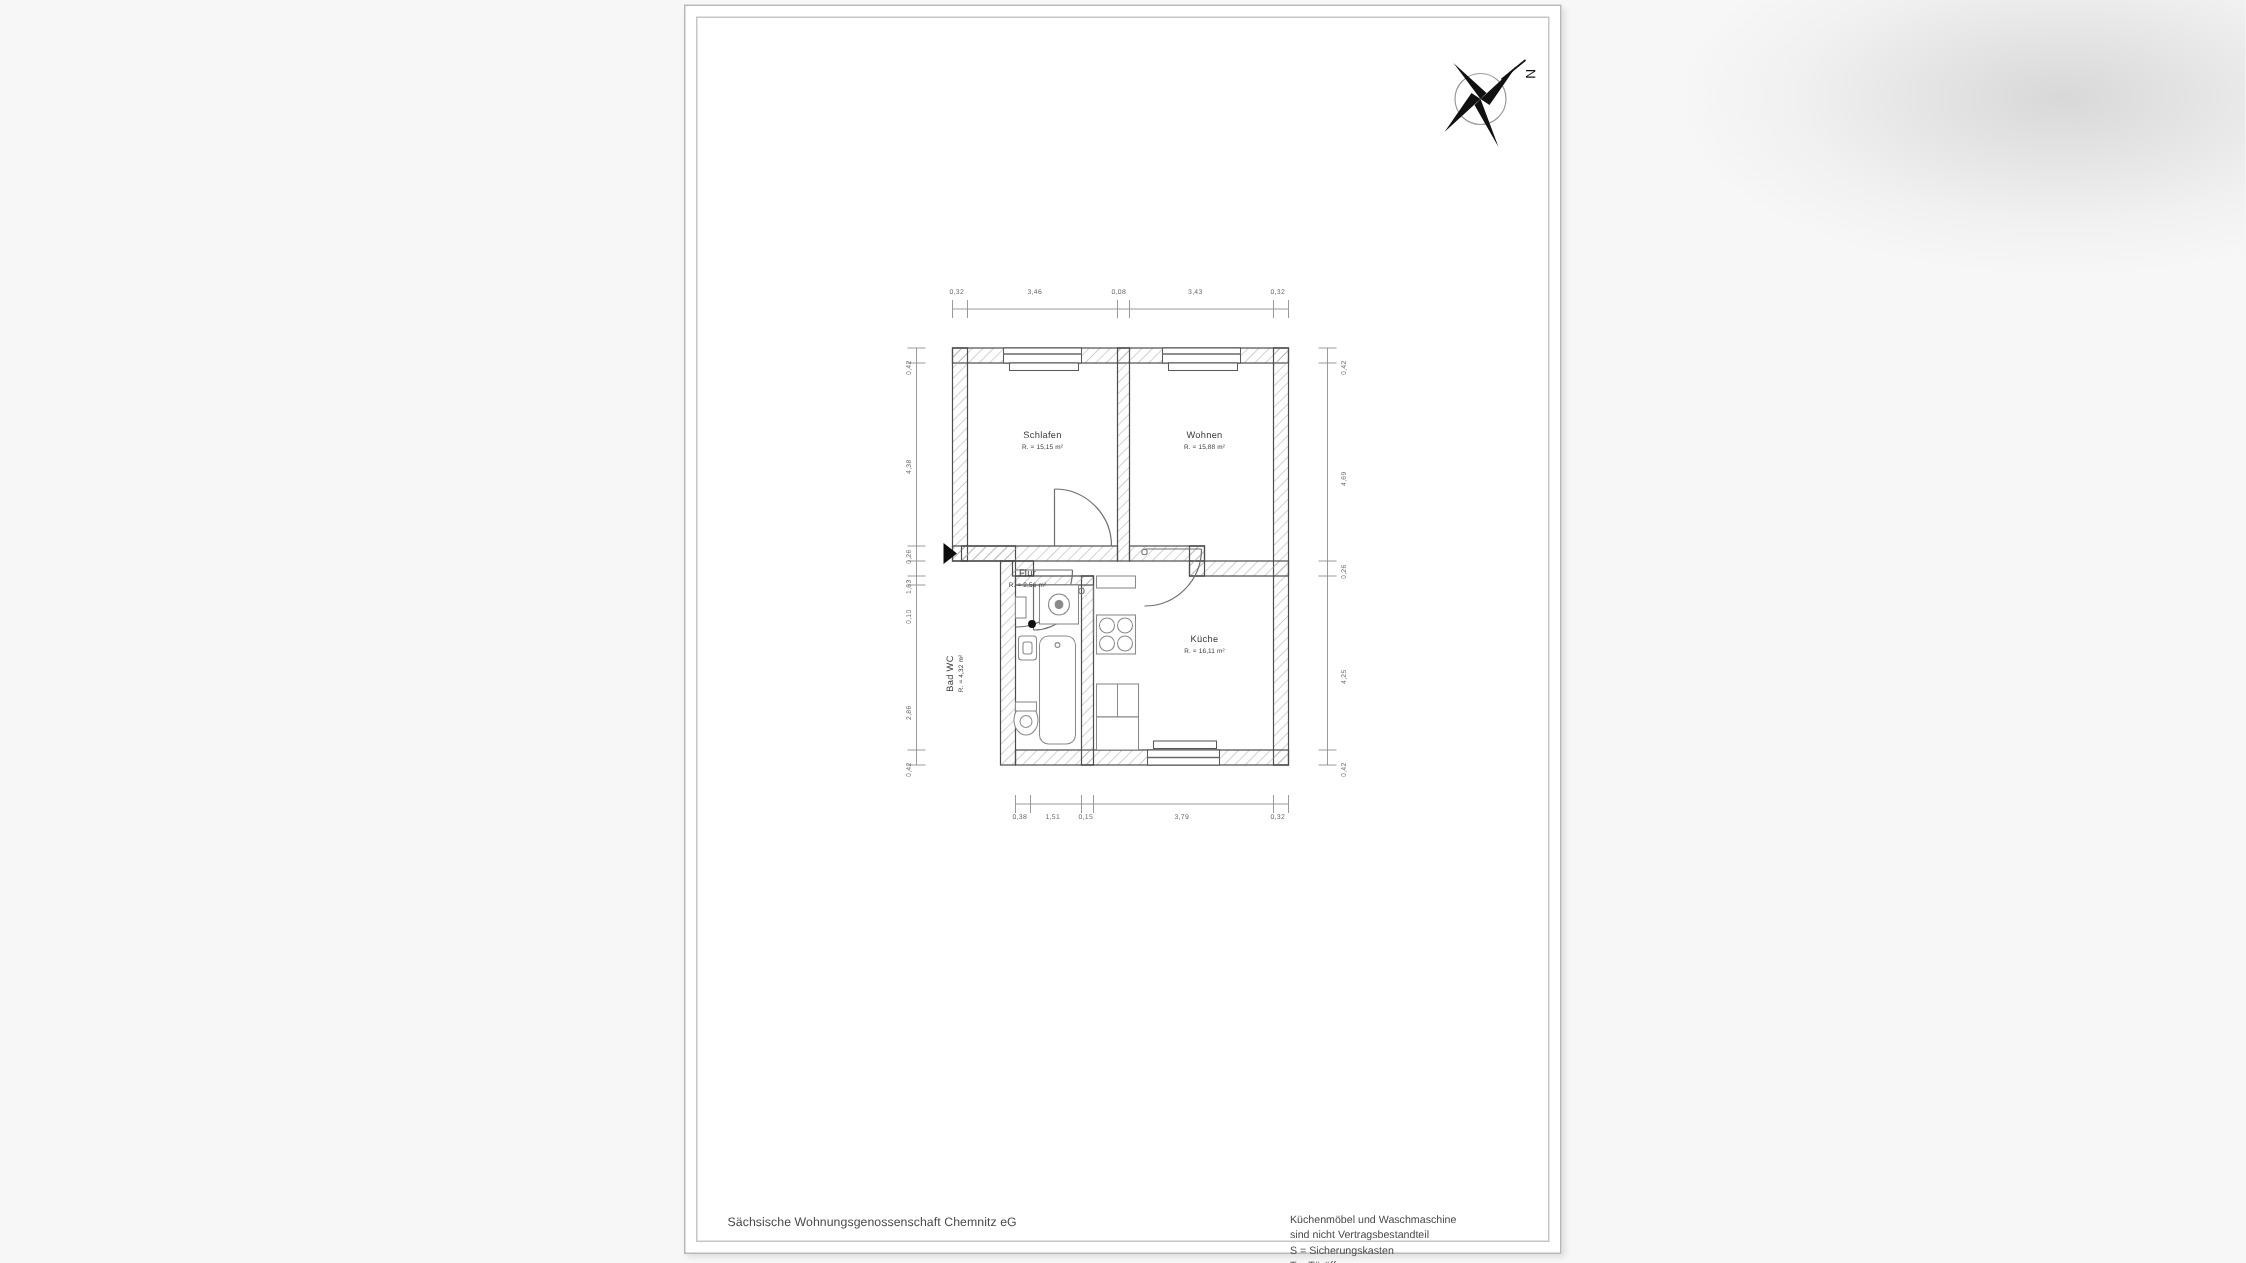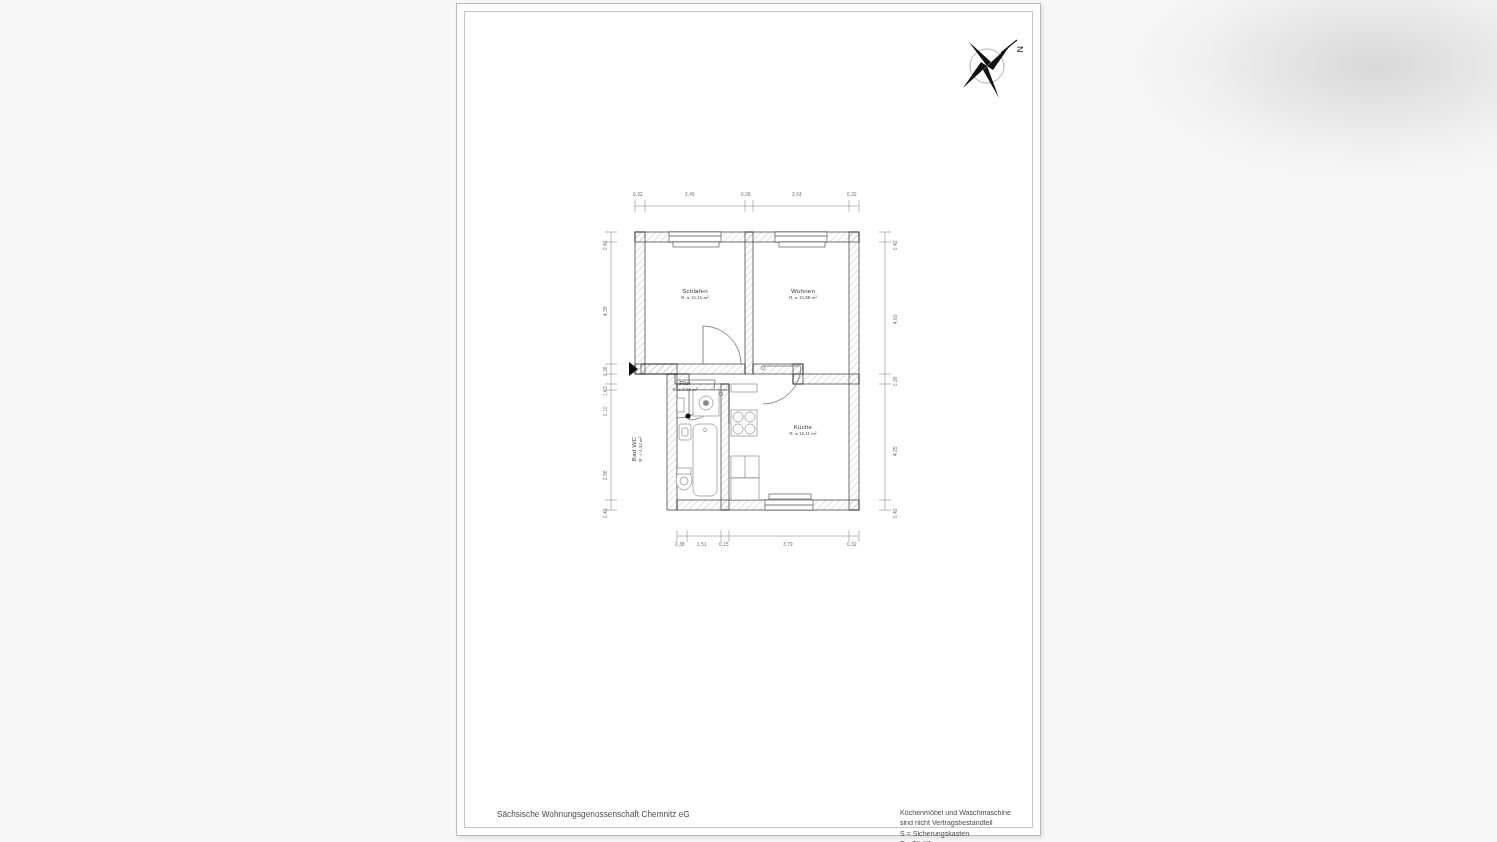--- a/index.html
+++ b/index.html
@@ -47,24 +47,24 @@
   .dim{position:absolute;font-size:4.6px;color:#6b6b6b;letter-spacing:.2px;white-space:nowrap;}
   .dim.v{transform:rotate(-90deg);transform-origin:left top;}
 
   
   .entry-arrow{position:absolute;width:0;height:0;
     border-left:9px solid #0d0d0d;border-top:7px solid transparent;border-bottom:7px solid transparent;}
 
   
   .footer{position:absolute;left:28px;bottom:25px;width:530px;}
   .f-left{position:absolute;left:0;top:0;width:360px;}
-  .f-coop{font-size:8.2px;color:#4a4a4a;letter-spacing:.05px;white-space:nowrap;margin-left:12px;}
+  .f-coop{font-size:8.2px;color:#4a4a4a;letter-spacing:.05px;white-space:nowrap;}
   .f-addr{font-size:13.6px;color:#3b3b3b;margin-top:8px;letter-spacing:.05px;white-space:nowrap;}
   .f-right{position:absolute;left:375px;top:-2px;width:190px;font-size:7.1px;color:#4a4a4a;line-height:1.45;}
-  .f-right div{white-space:nowrap;margin-left:40px;}
+  .f-right div{white-space:nowrap;}
 </style>
 </head>
 <body>
 
 <div class="backdrop"></div>
 
 <div class="page">
   <div class="page-inner"></div>
 
   <div class="compass">

